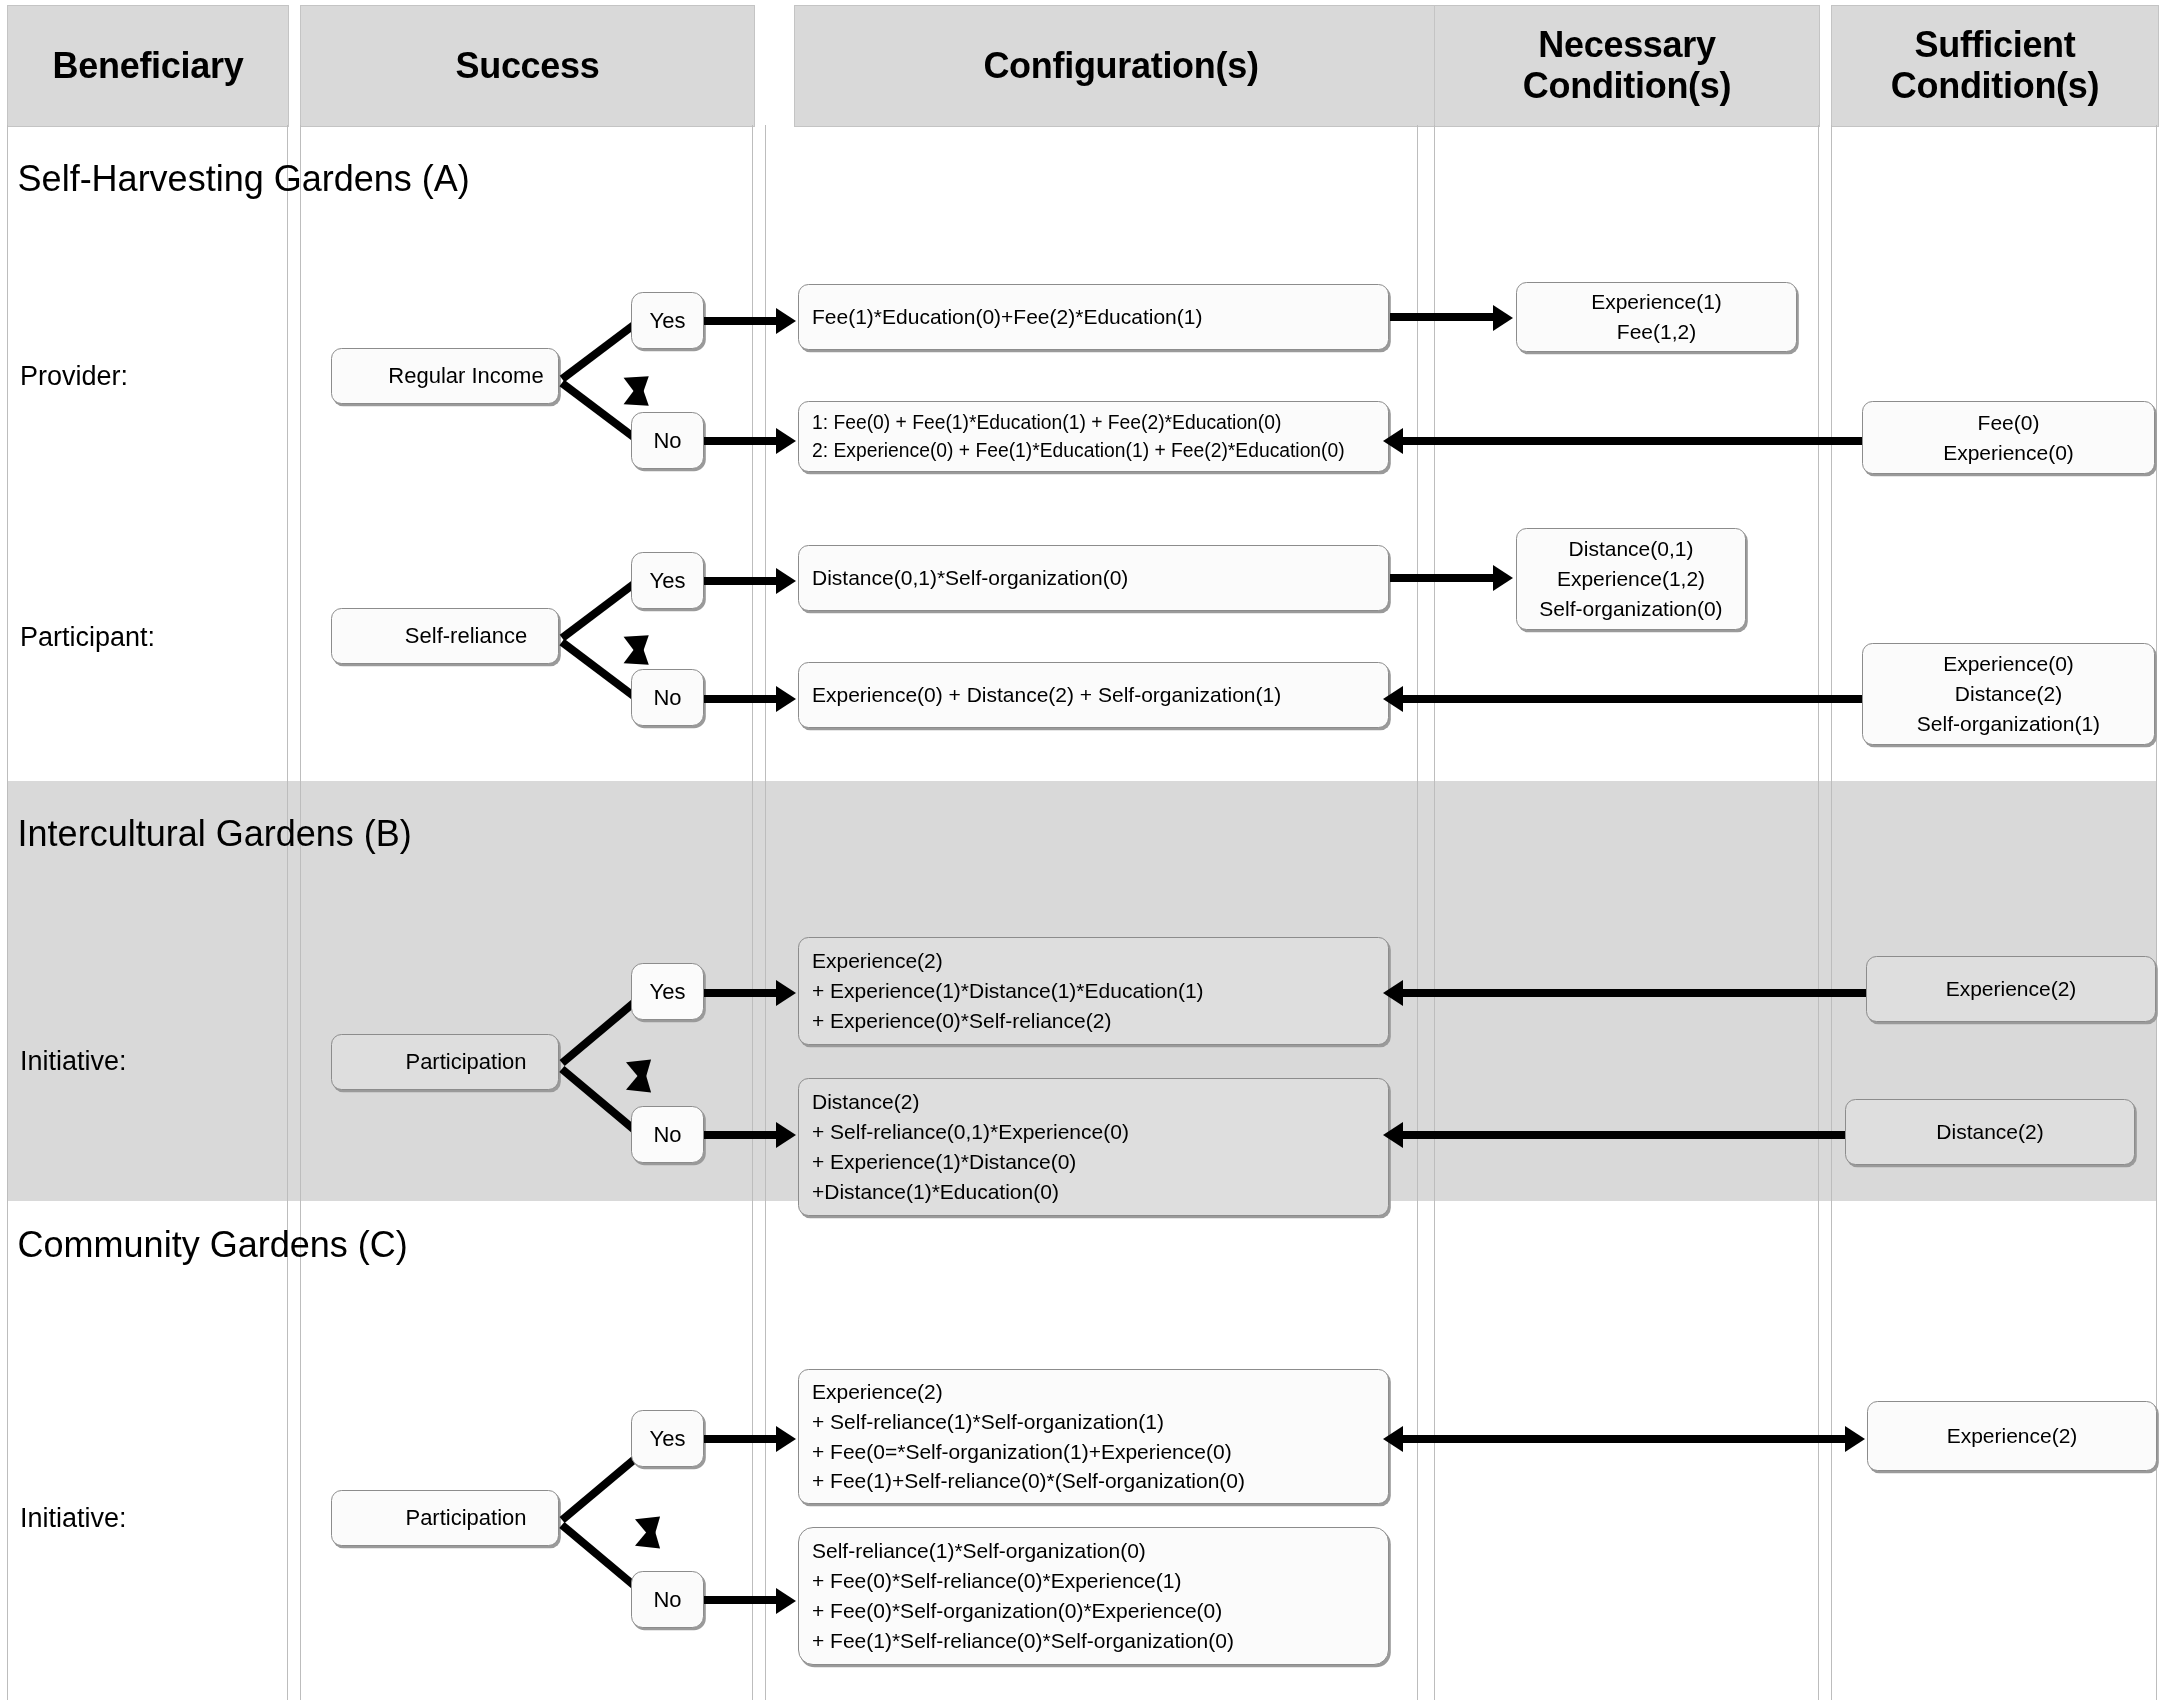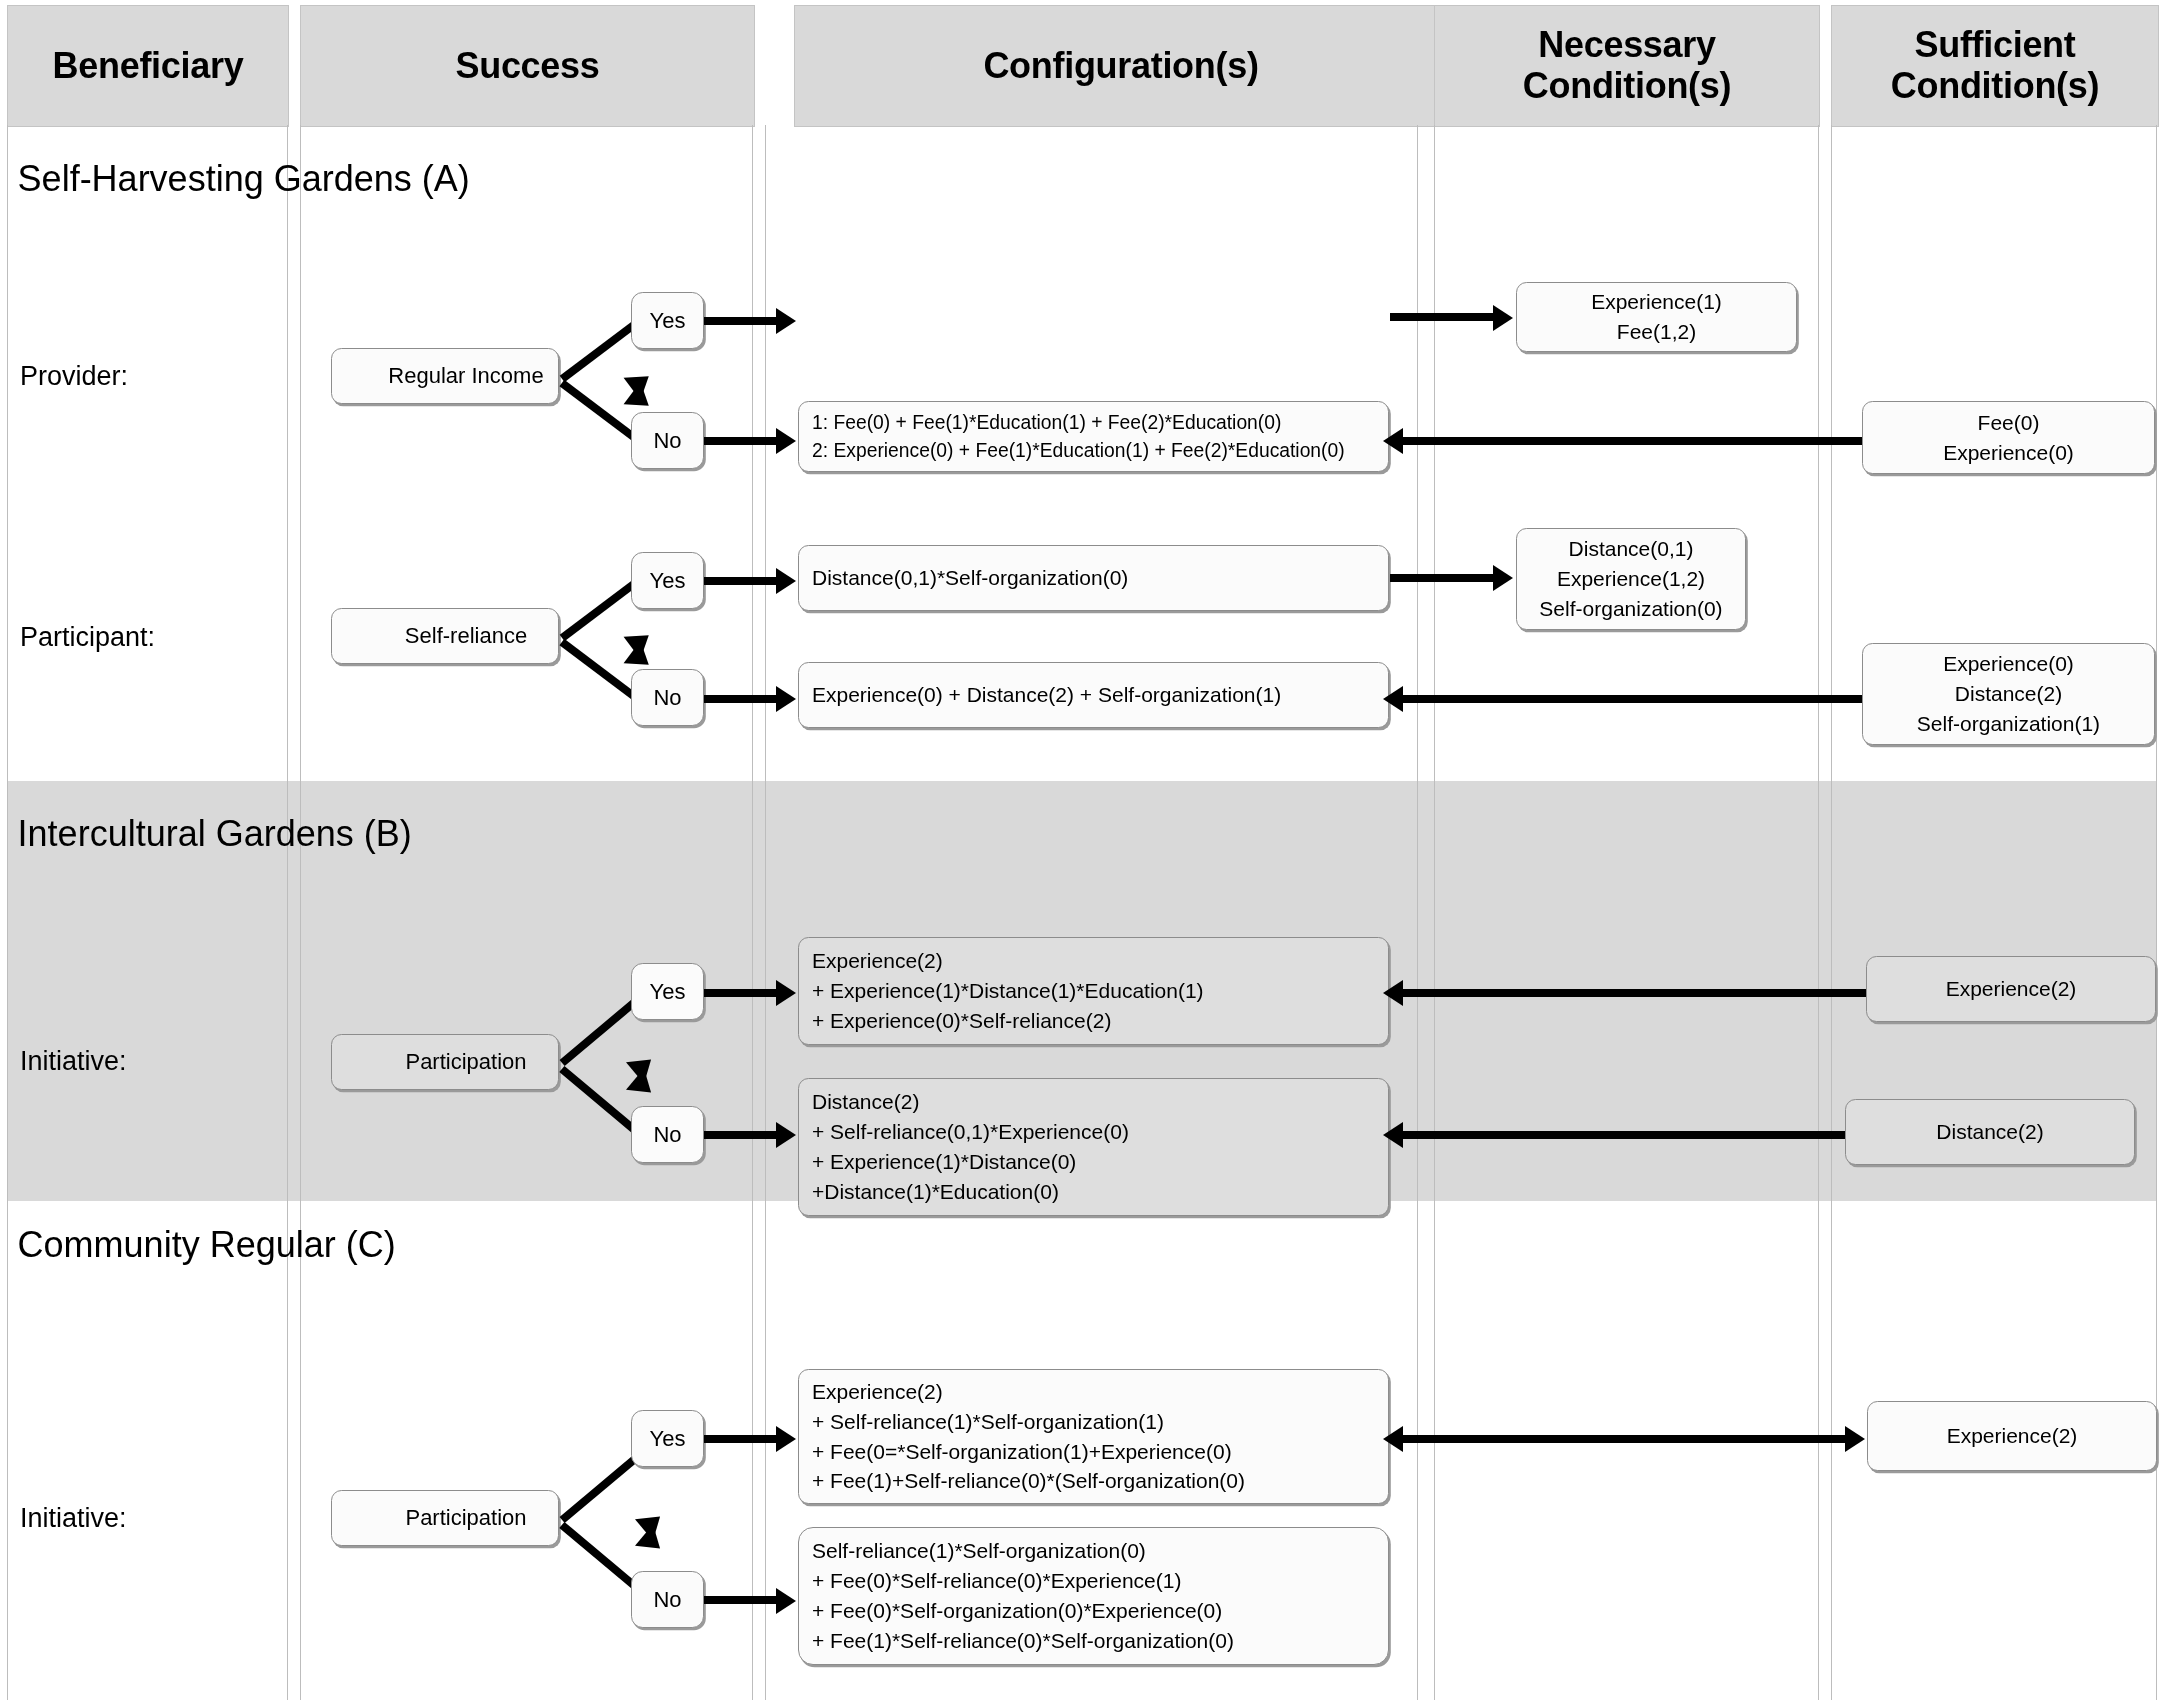--- a/index.html
+++ b/index.html
@@ -112,20 +112,23 @@
   </div>
   <div class="pill" style="left:631px;top:412px;width:73px;height:57px;">
     <span>No</span>
   </div>
 
   <div class="hline" style="left:704px;top:317px;width:76px;"></div>
   <div class="arrowR" style="left:776px;top:308px;"></div>
   <div class="hline" style="left:704px;top:437px;width:76px;"></div>
   <div class="arrowR" style="left:776px;top:428px;"></div>
 
+  <div class="node white left" style="left:798px;top:284px;width:591px;height:66px;">
+    <span class="txt">Fee(1)*Education(0)+Fee(2)*Education(1)</span>
+  </div>
   <div class="node white left" style="left:798px;top:401px;width:591px;height:71px;font-size:19.3px;">
     <span class="txt">1: Fee(0) + Fee(1)*Education(1) + Fee(2)*Education(0)
 2: Experience(0) + Fee(1)*Education(1) + Fee(2)*Education(0)</span>
   </div>
 
   <div class="hline" style="left:1390px;top:313px;width:108px;"></div>
   <div class="arrowR" style="left:1493px;top:305px;"></div>
 
   <div class="node white center" style="left:1516px;top:282px;width:281px;height:70px;">
     <span class="txt">Experience(1)
@@ -236,21 +239,21 @@
   </div>
 
   <div class="hline" style="left:1403px;top:1131px;width:445px;"></div>
   <div class="arrowL" style="left:1383px;top:1122px;"></div>
   <div class="arrowR" style="left:1845px;top:1122px;"></div>
 
   <div class="node grey center" style="left:1845px;top:1099px;width:290px;height:66px;">
     <span class="txt">Distance(2)</span>
   </div>
 
-  <div class="sec-title" style="left:17.6px;top:1227px;">Community Regular (C)</div>
+  <div class="sec-title" style="left:17.6px;top:1227px;">Community Gardens (C)</div>
 
   <div class="row-label" style="left:20px;top:1505px;">Initiative:</div>
 
   <div class="node white center succ" style="left:331px;top:1490px;width:228px;height:56px;">
     <span class="txt">Participation</span>
   </div>
 
   <div class="diag" style="left:562px;top:1516px;width:111px;transform:rotate(-40deg);"></div>
   <div class="diagtip" style="left:644px;top:1516px;transform:rotate(-40deg);"></div>
   <div class="diag" style="left:562px;top:1521px;width:111px;transform:rotate(40deg);"></div>

